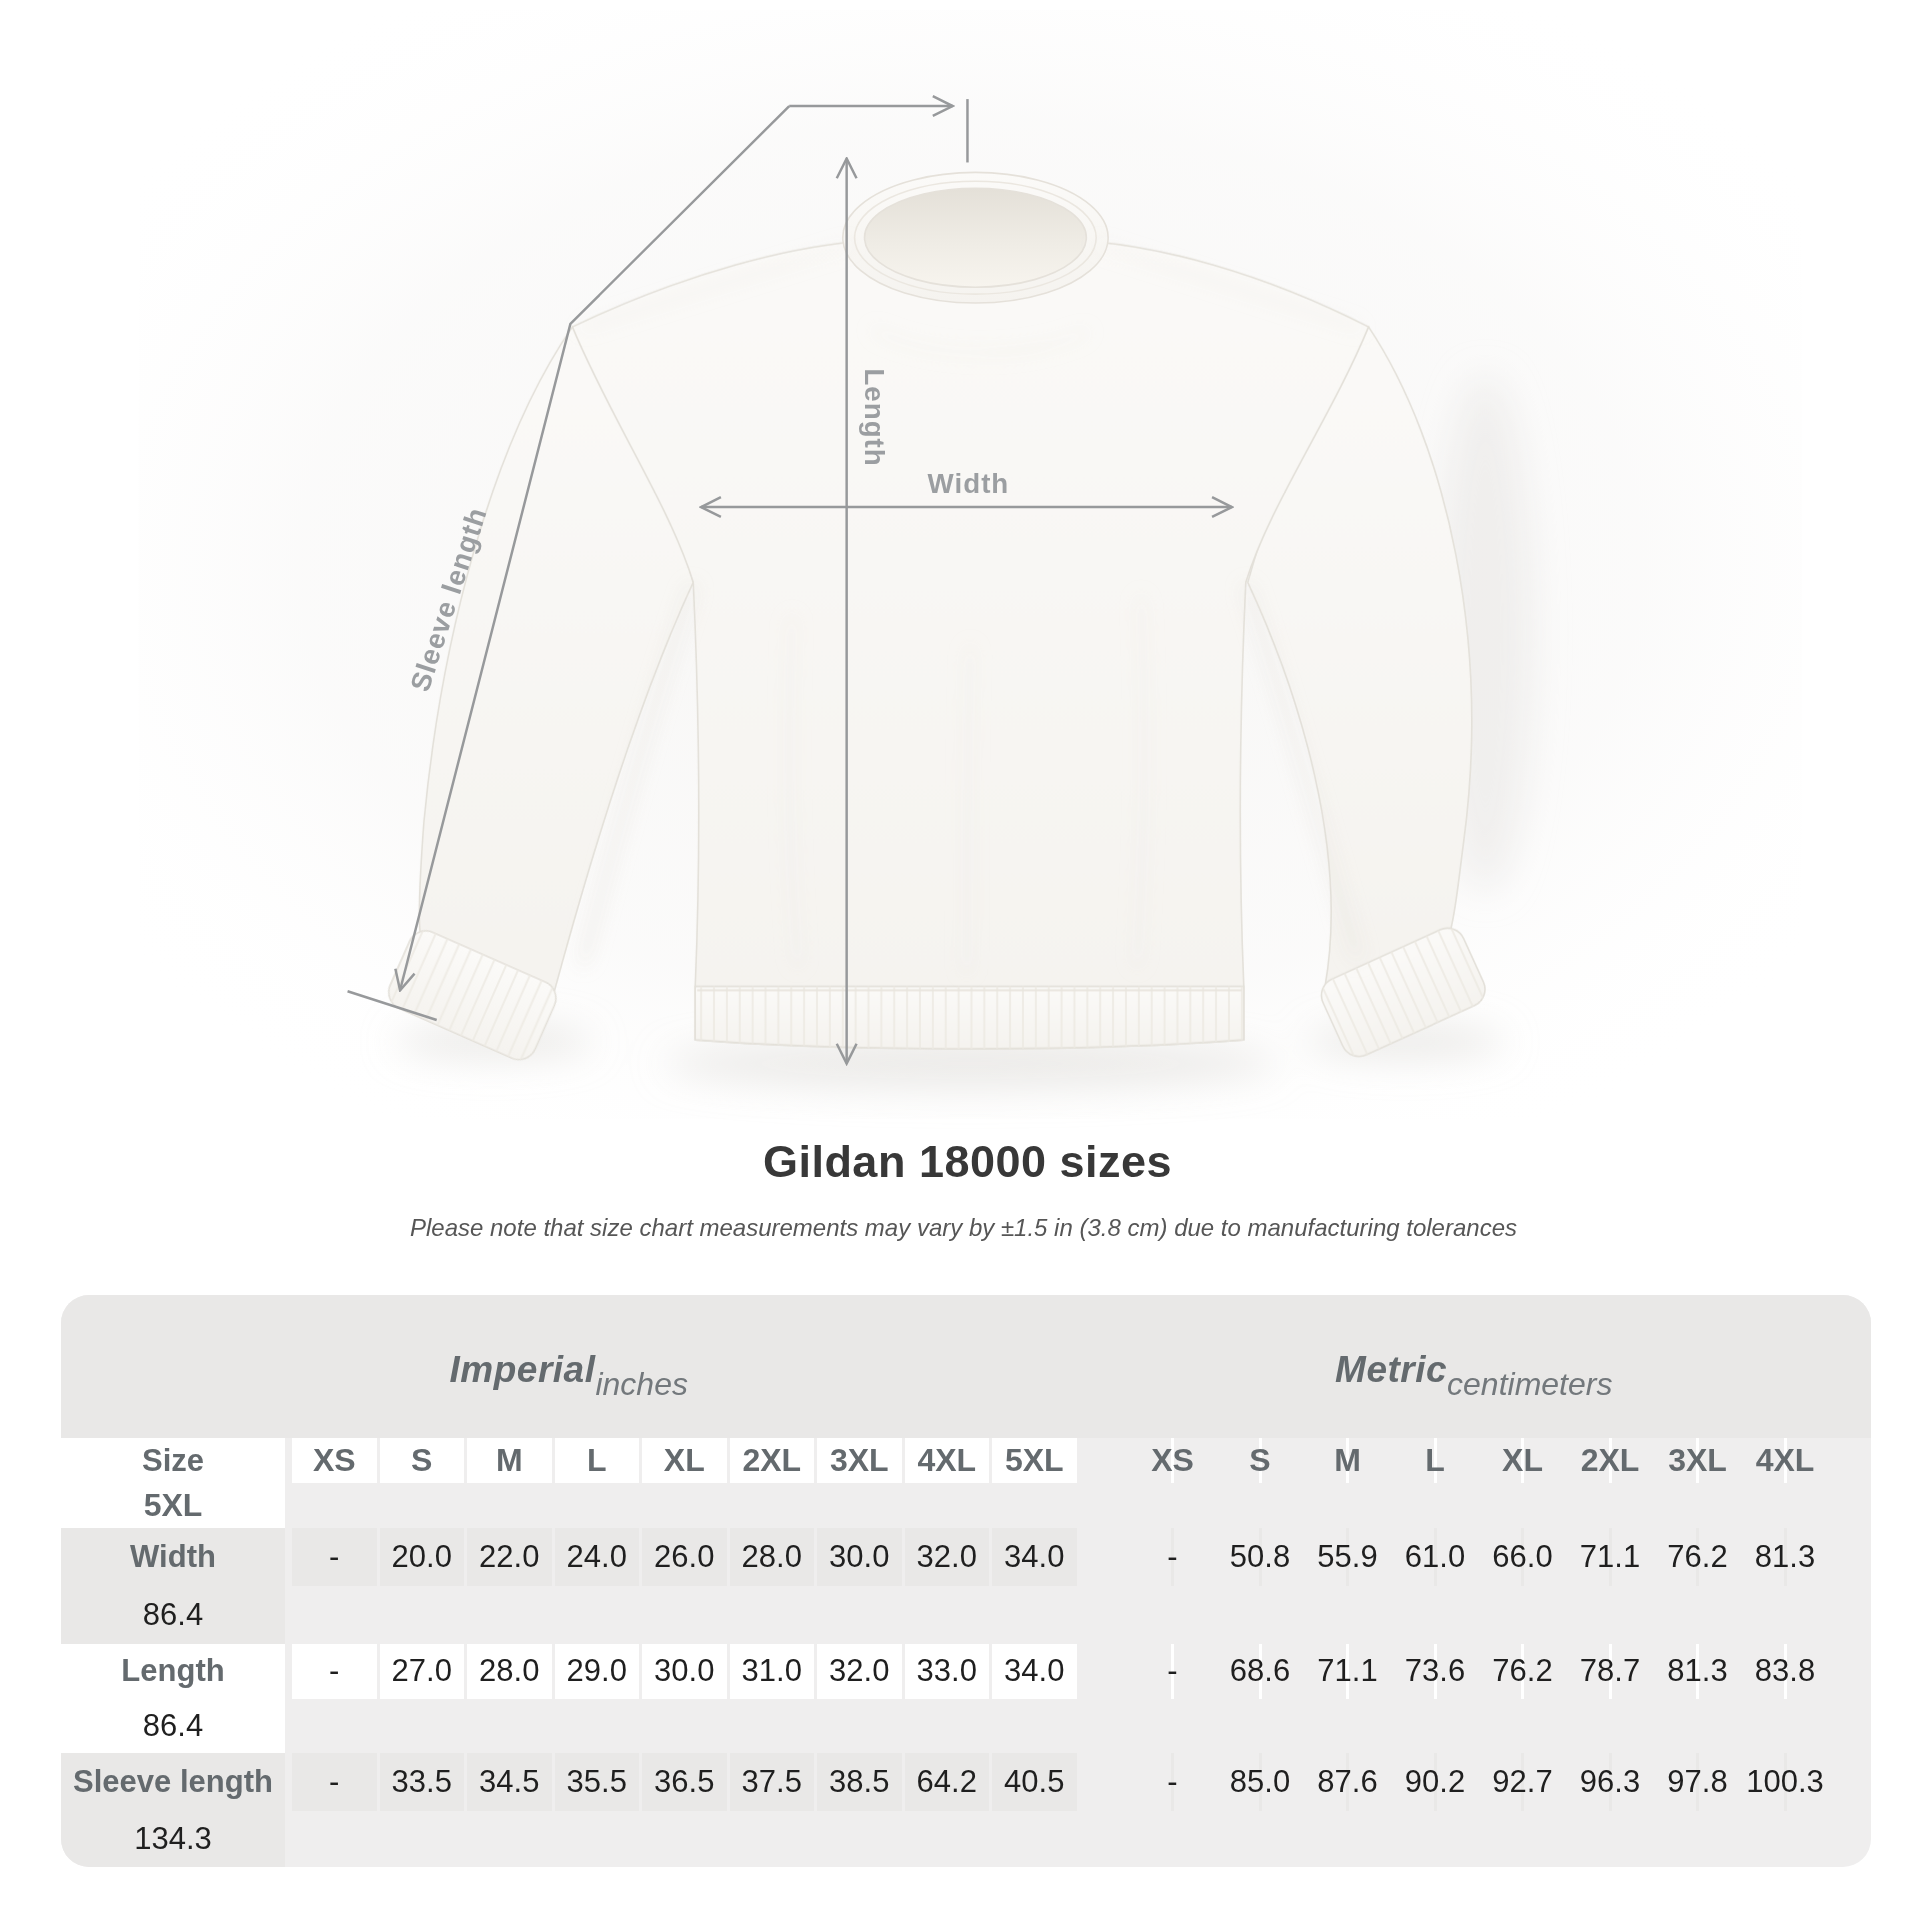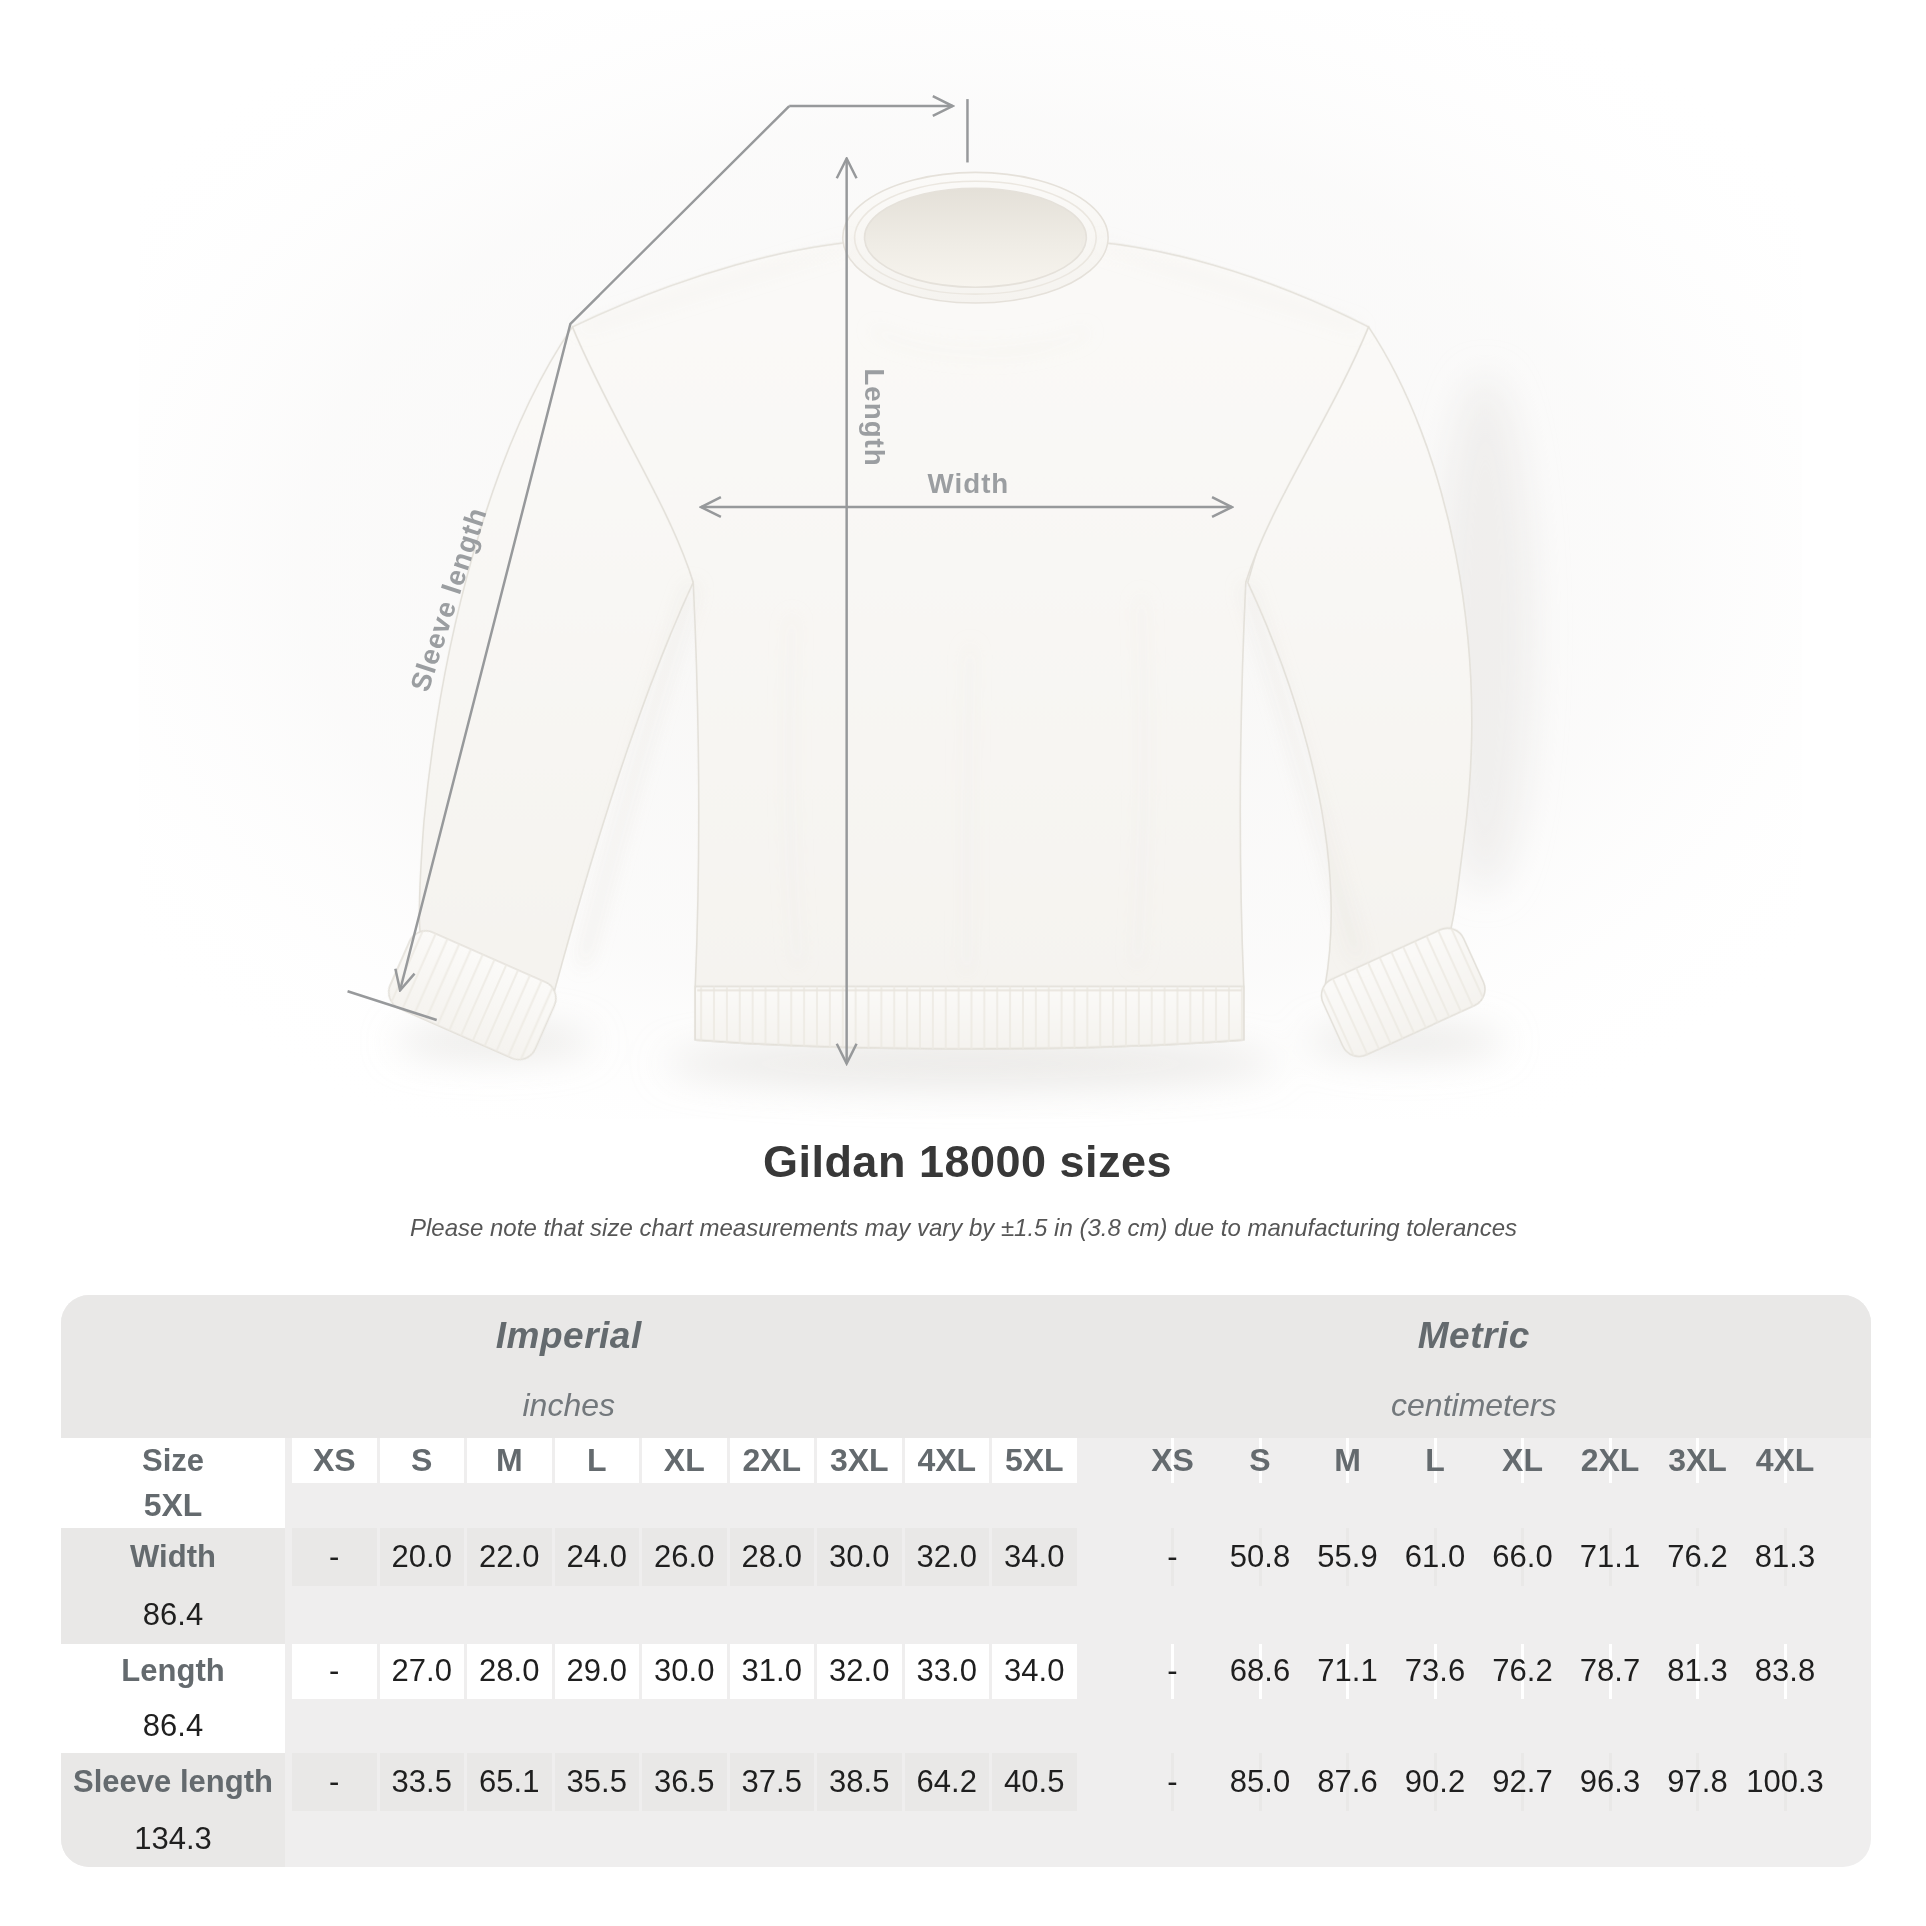--- a/index.html
+++ b/index.html
@@ -38,21 +38,21 @@
   }
   .trow{
     display:grid;
     grid-template-columns:224px 7px repeat(8, 1fr 3px) 1fr 10px repeat(8, 1fr 3px) 1fr;
   }
   .row-band{height:143px;background:var(--row_alt);}
   .row-size{height:90px;}
   .row-w{height:116px;}
   .row-l{height:109px;}
   .row-s{height:115px;}
-  .band-cell{display:flex;flex-direction:column;align-items:center;justify-content:center;padding-top:6px;}
+  .band-cell{display:flex;flex-direction:row;align-items:center;justify-content:center;padding-top:6px;}
   .band-imperial{grid-column:1 / 20;}
   .band-metric{grid-column:20 / 38;}
   .uname{font-size:37px;font-weight:bold;font-style:italic;color:var(--accent_text);letter-spacing:0.5px;}
   .uunit{margin-top:30px;font-size:32px;font-style:italic;color:#73787c;}
   .cell{display:flex;align-items:center;justify-content:center;}
   .bg-light .cell{background:#ffffff;text-align:center;}
   .bg-dark .cell{background:var(--row_alt);}
   .cell.head{font-size:32px;font-weight:bold;color:var(--accent_text);}
   .cell.lab{font-size:31px;font-weight:bold;color:var(--accent_text);}
   .cell.val{font-size:31px;color:var(--value_text);}
@@ -315,21 +315,21 @@
         <div class="gap"></div>
         <div class="cell val">86.4</div>
       </div>
     <div class="trow row-s bg-dark">
         <div class="cell lab">Sleeve length</div>
         <div class="gap"></div>
         <div class="cell val">-</div>
         <div class="gap"></div>
         <div class="cell val">33.5</div>
         <div class="gap"></div>
-        <div class="cell val">65.1</div>
+        <div class="cell val">34.5</div>
         <div class="gap"></div>
         <div class="cell val">35.5</div>
         <div class="gap"></div>
         <div class="cell val">36.5</div>
         <div class="gap"></div>
         <div class="cell val">37.5</div>
         <div class="gap"></div>
         <div class="cell val">38.5</div>
         <div class="gap"></div>
         <div class="cell val">64.2</div>

